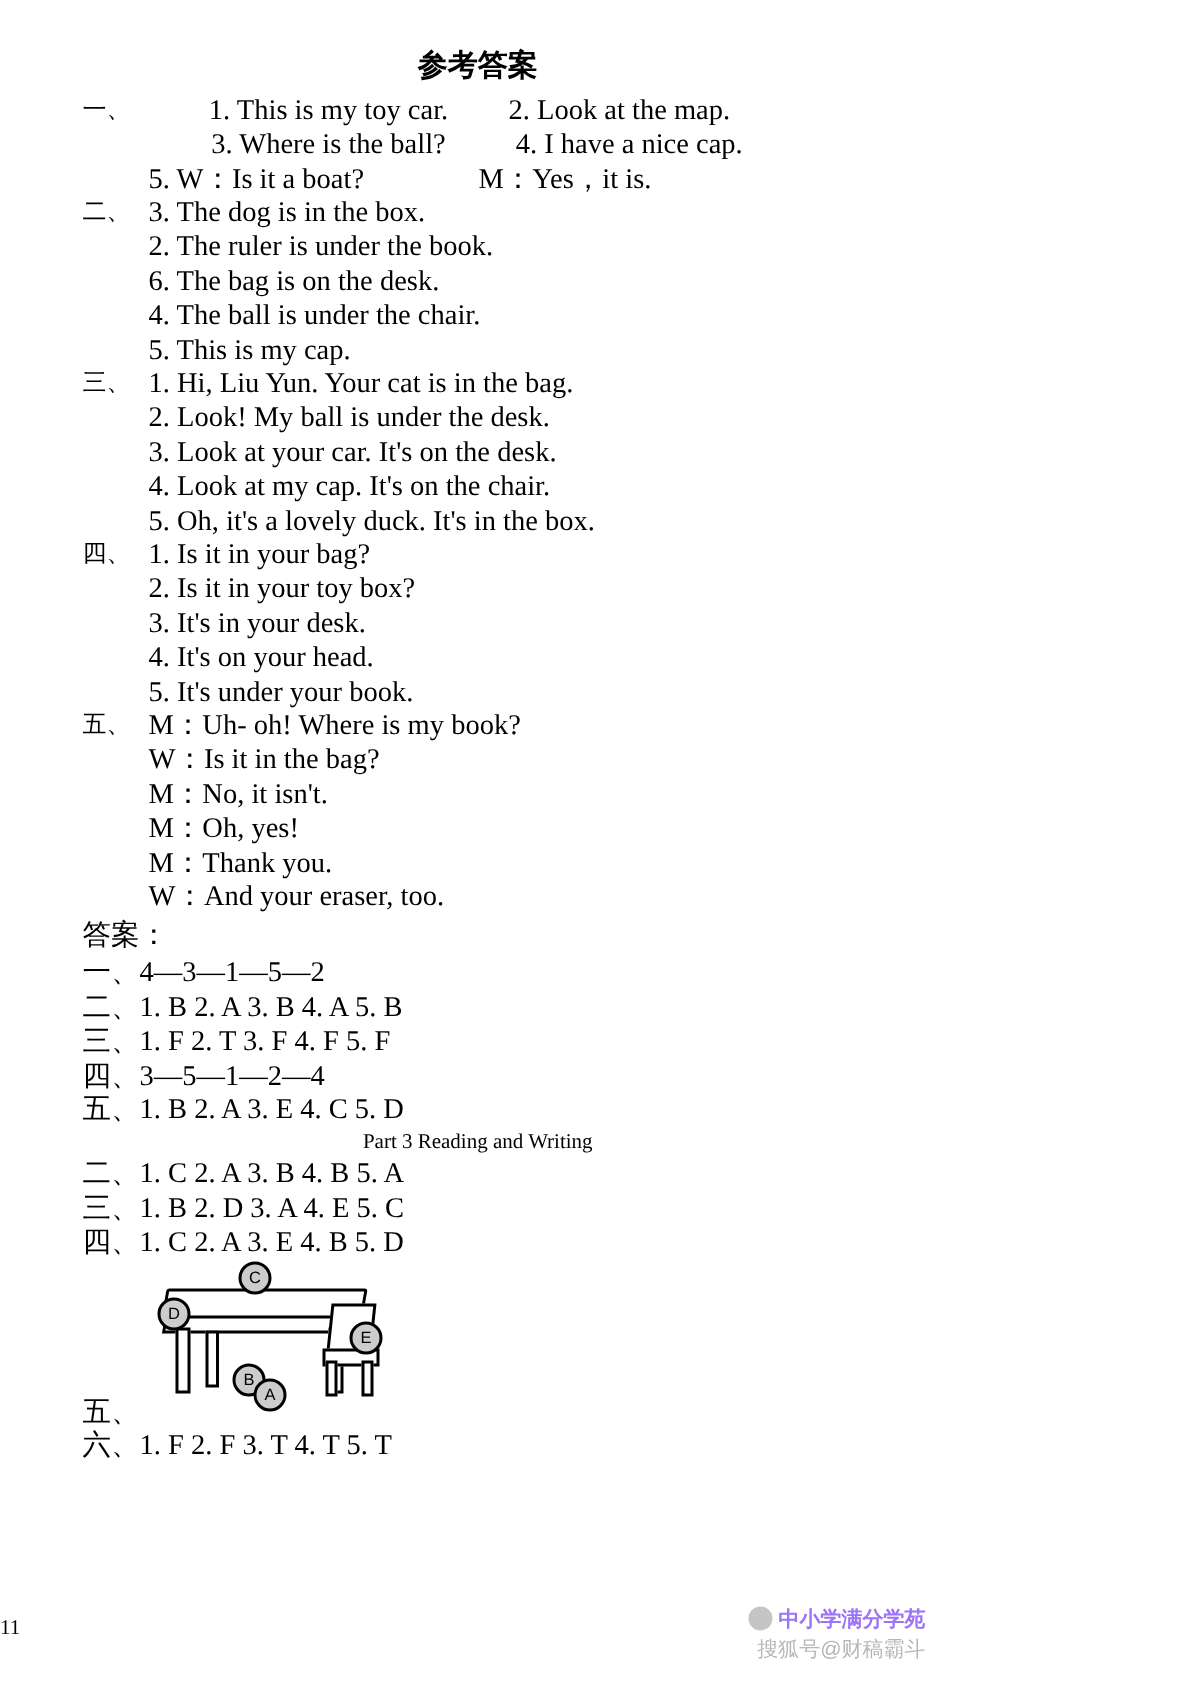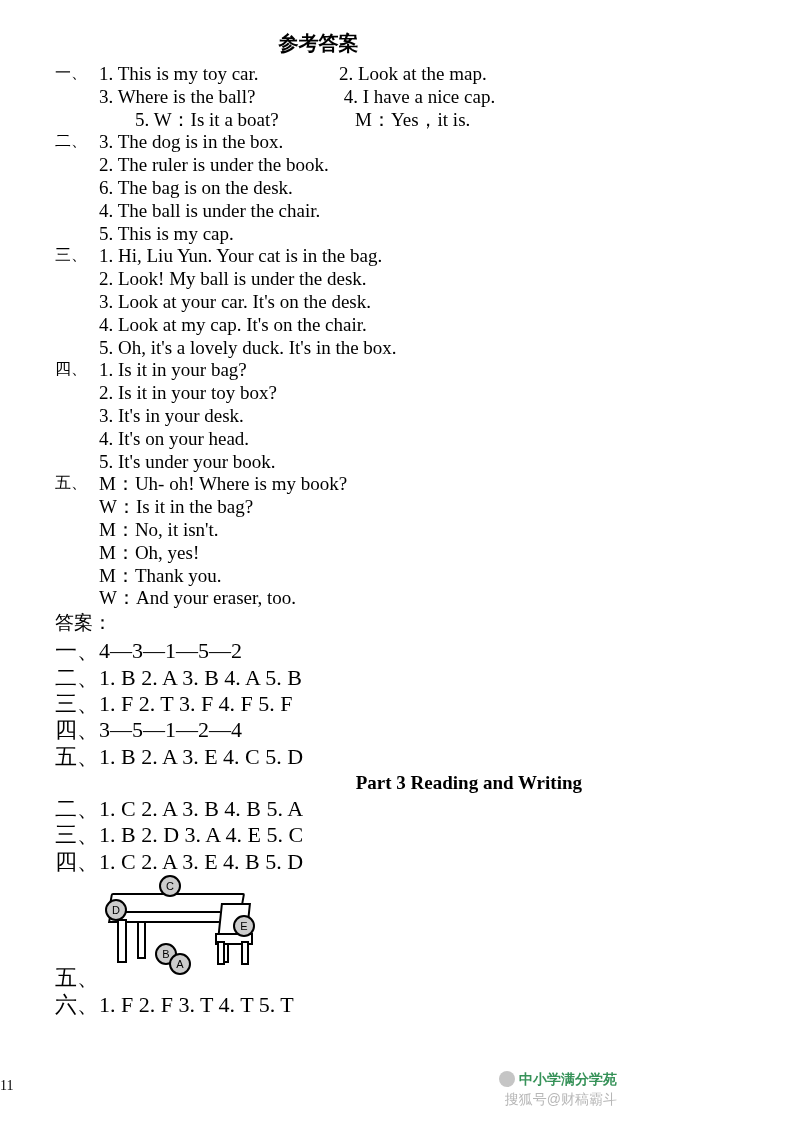--- a/index.html
+++ b/index.html
@@ -43,32 +43,33 @@
     flex-shrink: 0;
   }
   .content-col {
     flex: 1;
   }
   .two-col {
     display: flex;
   }
   .two-col .left {
     width: 240px;
+    text-align: center;
   }
   .two-col .right {
     flex: 1;
   }
   .part3 {
-    text-align: right;
-    font-weight: bold;
+    text-align: center;
+    font-weight: normal;
+    font-size: 14px;
+    margin: 2px 0;
+  }
+  .answer-line {
     font-size: 19px;
-    margin: 2px 0;
-  }
-  .answer-line {
-    font-size: 22px;
     line-height: 1.2;
     font-family: "Times New Roman", "SimSun", serif;
   }
   .answer-line .cn {
     font-family: "SimSun", serif;
   }
 
   .illustration {
     width: 170px;
     height: 90px;
@@ -119,21 +120,21 @@
     right:20px; bottom:14px;
     text-align:right;
     color:#aaa;
     font-size:14px;
     font-family: "SimSun", sans-serif;
     line-height:1.2;
     opacity:0.85;
   }
   .watermark .wx {
     display:inline-flex; align-items:center; gap:4px;
-    color:#15803d; font-weight:bold;
+    color:#8b5cf6; font-weight:bold;
     text-shadow: 0 0 2px #fff, 0 0 2px #fff;
   }
   .watermark .wx-icon {
     display:inline-block; width:16px; height:16px; border-radius:50%;
     background:#bbb;
   }
 </style>
 </head>
 <body>
 
@@ -147,21 +148,21 @@
     <div class="content-col">
       <div class="two-col line">
         <span class="left"><span>1.</span> <span>This is my toy car.</span></span>
         <span class="right"><span>2.</span> <span>Look at the map.</span></span>
       </div>
       <div class="two-col line">
         <span class="left"><span>3.</span> <span>Where is the ball?</span></span>
         <span class="right"><span> 4.</span> <span>I have a nice cap.</span></span>
       </div>
       <div class="two-col line">
-        <span style="width:220px;margin-left:36px;"><span>5.</span> <span>W：Is it a boat?</span></span>
+        <span style="width:220px;"><span>5.</span> <span>W：Is it a boat?</span></span>
         <span>M：Yes，it is.</span>
       </div>
     </div>
   </div>
 
   <div class="section-row">
     <div class="cn-num">二、</div>
     <div class="content-col">
       <div class="line">3. The dog is in the box.</div>
       <div class="line">2. The ruler is under the book.</div>

